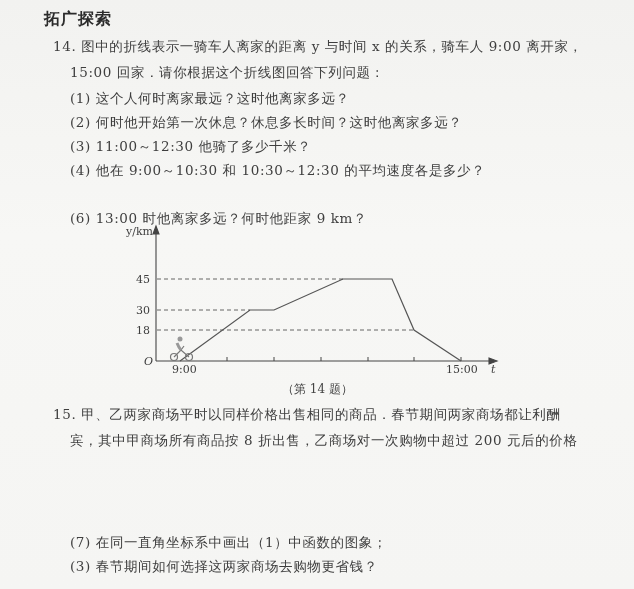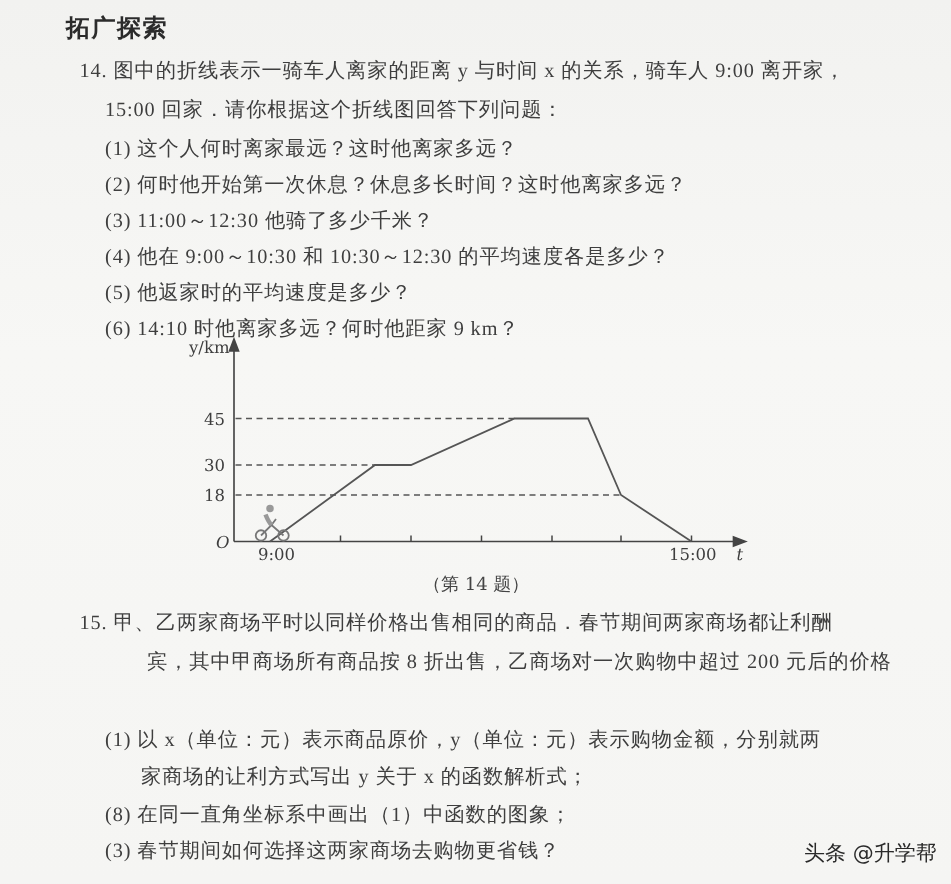--- a/index.html
+++ b/index.html
@@ -2,42 +2,41 @@
 <html><head>
 <meta charset="utf-8">
 <style>
   html, body { margin:0; padding:0; }
   body { width:634px; height:589px; background:#f4f4f2; position:relative; overflow:hidden;
          font-family:"DejaVu Serif", serif; color:#3a3a3a; }
   .page { position:absolute; left:0; top:0; width:634px; height:589px;
           background: linear-gradient(180deg,#f2f2f0 0%,#f7f7f5 40%,#f5f5f3 100%); }
   .heading { position:absolute; left:44px; top:9px; font-family:"DejaVu Sans", sans-serif;
              font-weight:bold; font-size:16px; color:#2b2b2b; letter-spacing:1px; }
-  .line { position:absolute; font-size:13.5px; white-space:nowrap; color:#3e3e3e; letter-spacing:0.6px;font-family:Liberation Serif, serif; }
+  .line { position:absolute; font-size:13.5px; white-space:nowrap; color:#3e3e3e; letter-spacing:0.6px; }
   .chart { position:absolute; left:0; top:0; width:634px; height:400px; pointer-events:none; }
   .chart text { font-family:"DejaVu Serif", serif; fill:#3e3e3e; }
   .caption { position:absolute; left:282px; top:381px; font-size:12px; color:#444; }
   .watermark { position:absolute; left:536px; top:560px; font-family:"DejaVu Sans", sans-serif;
                font-size:14px; color:#2a2a2a; }
 </style>
 </head>
 <body>
 
 <div class="page">
 
   <div class="heading">拓广探索</div>
 
   <div class="line" style="left:53px;top:38px;">14. 图中的折线表示一骑车人离家的距离 y 与时间 x 的关系，骑车人 9:00 离开家，</div>
   <div class="line" style="left:70px;top:64px;text-align:center;">15:00 回家．请你根据这个折线图回答下列问题：</div>
   <div class="line" style="left:70px;top:90px;text-align:right;">(1) 这个人何时离家最远？这时他离家多远？</div>
   <div class="line" style="left:70px;top:114px;">(2) 何时他开始第一次休息？休息多长时间？这时他离家多远？</div>
   <div class="line" style="left:70px;top:138px;">(3) 11:00～12:30 他骑了多少千米？</div>
   <div class="line" style="left:70px;top:162px;">(4) 他在 9:00～10:30 和 10:30～12:30 的平均速度各是多少？</div>
-  <div class="line" style="left:70px;top:186px;">(5) 他返家时的平均速度是多少？</div>
-  <div class="line" style="left:70px;top:210px;">(6) 14:10 时他离家多远？何时他距家 9 km？</div>
+  <div class="line" style="left:70px;top:210px;">(6) 13:00 时他离家多远？何时他距家 9 km？</div>
 
   <svg class="chart" viewBox="0 0 634 400">
 
     <g stroke="#555" stroke-width="0.9" stroke-dasharray="4,3" fill="none">
       <line x1="157" y1="279" x2="343" y2="279"></line>
       <line x1="157" y1="310" x2="250" y2="310"></line>
       <line x1="157" y1="330" x2="414" y2="330"></line>
     </g>
 
     <g stroke="#444" stroke-width="1.1" fill="#444">
@@ -72,20 +71,17 @@
     <text x="136" y="334" font-size="11">18</text>
     <text x="144" y="365" font-size="11" font-style="italic">O</text>
     <text x="172" y="373" font-size="11">9:00</text>
     <text x="446" y="373" font-size="11">15:00</text>
     <text x="491" y="373" font-size="11" font-style="italic">t</text>
   </svg>
 
   <div class="caption">（第 14 题）</div>
 
   <div class="line" style="left:53px;top:406px;text-align:right;">15. 甲、乙两家商场平时以同样价格出售相同的商品．春节期间两家商场都让利酬</div>
-  <div class="line" style="left:70px;top:432px;margin-left:28px;">宾，其中甲商场所有商品按 8 折出售，乙商场对一次购物中超过 200 元后的价格</div>
-  <div class="line" style="left:70px;top:484px;">(1) 以 x（单位：元）表示商品原价，y（单位：元）表示购物金额，分别就两</div>
-  <div class="line" style="left:94px;top:509px;">家商场的让利方式写出 y 关于 x 的函数解析式；</div>
-  <div class="line" style="left:70px;top:534px;">(8) 在同一直角坐标系中画出（1）中函数的图象；</div>
+  <div class="line" style="left:70px;top:432px;">宾，其中甲商场所有商品按 8 折出售，乙商场对一次购物中超过 200 元后的价格</div>
+  <div class="line" style="left:70px;top:534px;">(7) 在同一直角坐标系中画出（1）中函数的图象；</div>
   <div class="line" style="left:70px;top:558px;">(3) 春节期间如何选择这两家商场去购物更省钱？</div>
 
-  <div class="watermark">头条 @升学帮</div>
 </div>
 
 </body></html>

